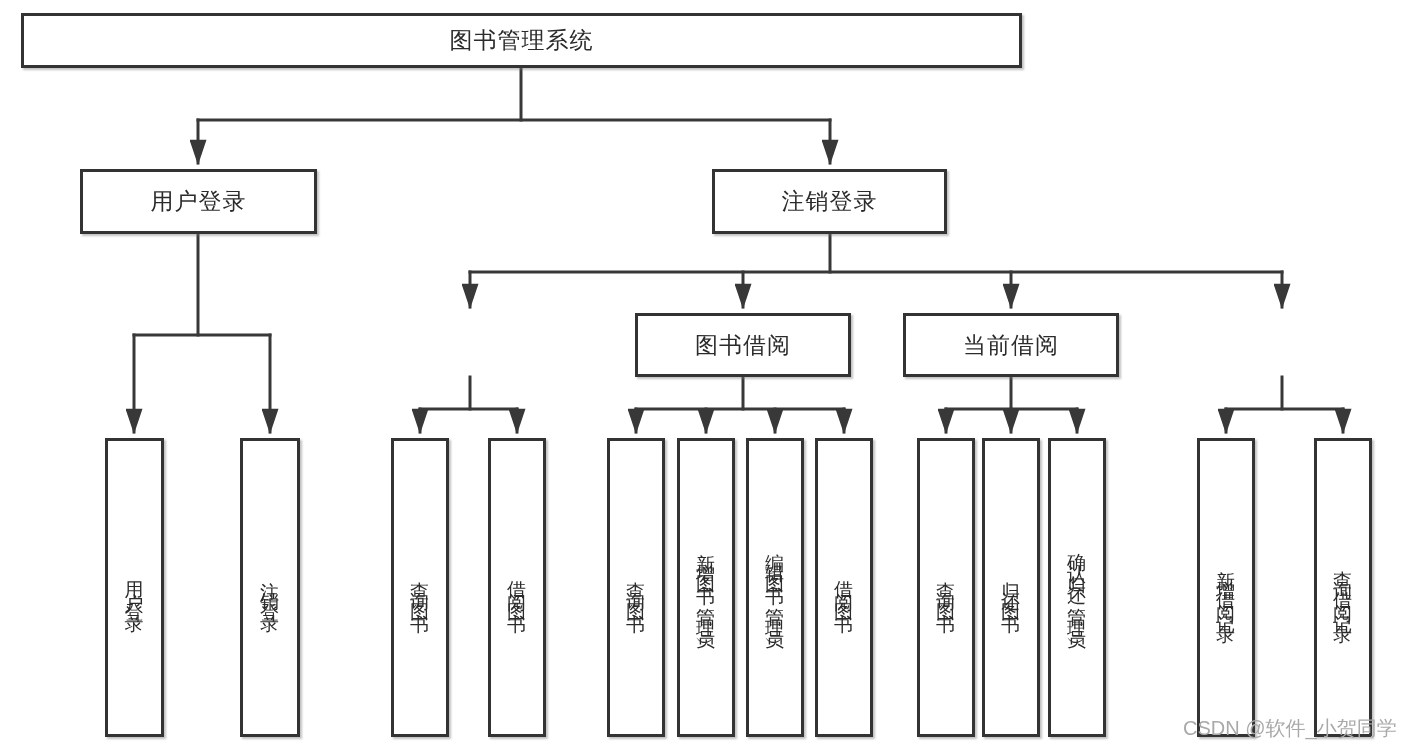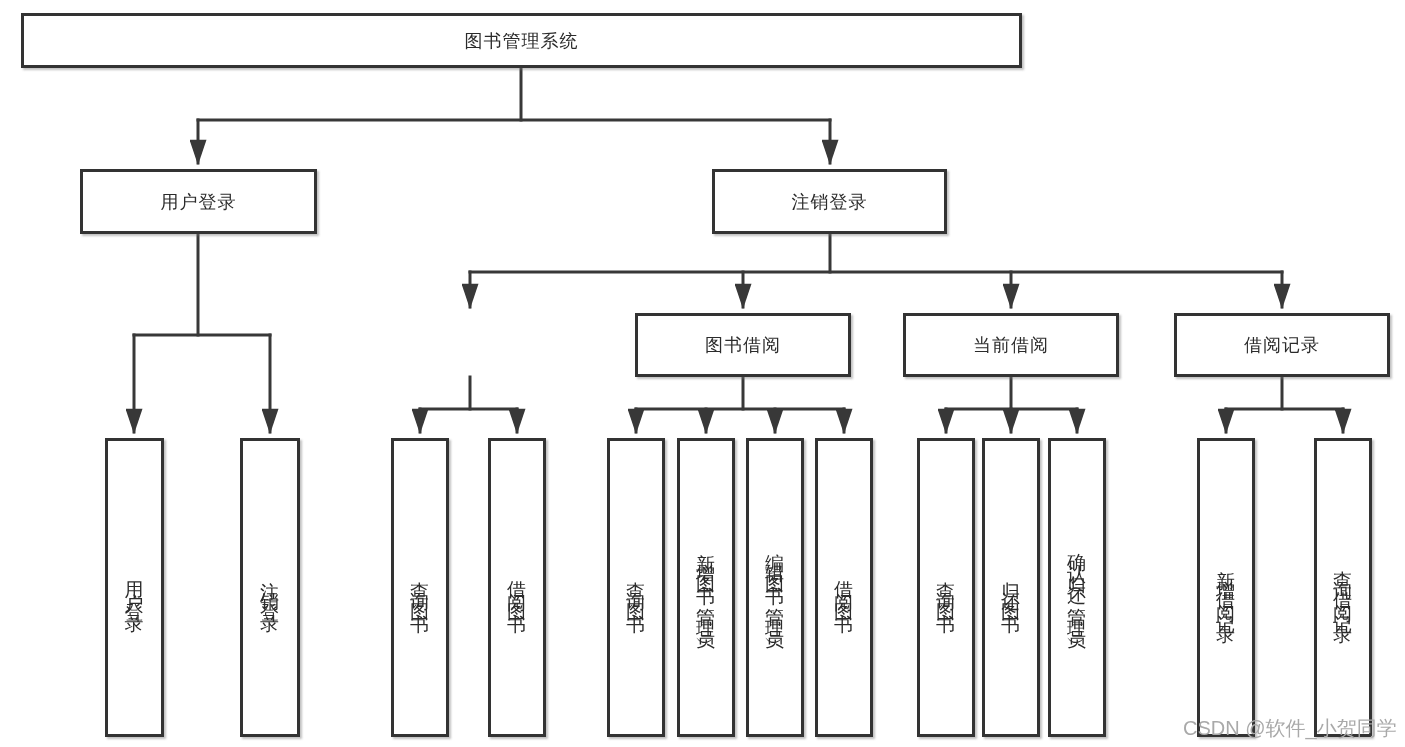--- a/index.html
+++ b/index.html
@@ -26,21 +26,21 @@
     background: #ffffff;
     border: 3px solid #333333;
     box-shadow: 2px 2px 2px rgba(120,120,120,0.45);
     display: flex;
     align-items: center;
     justify-content: center;
     color: #2b2b2b;
     box-sizing: border-box;
   }
   .node-h {
-    font-size: 18px;
+    font-size: 23px;
     letter-spacing: 1px;
     white-space: nowrap;
   }
   .node-v {
     font-size: 19px;
   }
   .node-v .vtext {
     writing-mode: vertical-rl;
     text-orientation: mixed;
     letter-spacing: 11px;
@@ -112,21 +112,20 @@
     </g>
   </svg>
 
   <div class="node node-h" style="left:21px; top:13px; width:1001px; height:55px;">图书管理系统</div>
 
   <div class="node node-h" style="left:80px; top:169px; width:237px; height:65px;">用户登录</div>
   <div class="node node-h" style="left:712px; top:169px; width:235px; height:65px;">注销登录</div>
 
   <div class="node node-h" style="left:635px; top:313px; width:216px; height:64px;">图书借阅</div>
   <div class="node node-h" style="left:903px; top:313px; width:216px; height:64px;">当前借阅</div>
-  <div class="node node-h" style="left:1174px; top:313px; width:216px; height:64px;">借阅记录</div>
 
   <div class="node node-v" style="left:105px; top:438px; width:59px; height:299px;">
     <span class="vtext">用户登录</span>
   </div>
   <div class="node node-v" style="left:240px; top:438px; width:60px; height:299px;">
     <span class="vtext">注销登录</span>
   </div>
 
   <div class="node node-v" style="left:391px; top:438px; width:58px; height:299px;">
     <span class="vtext">查询图书</span>

